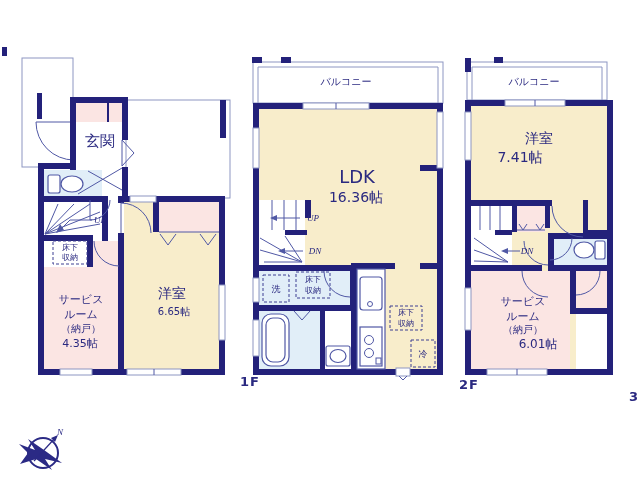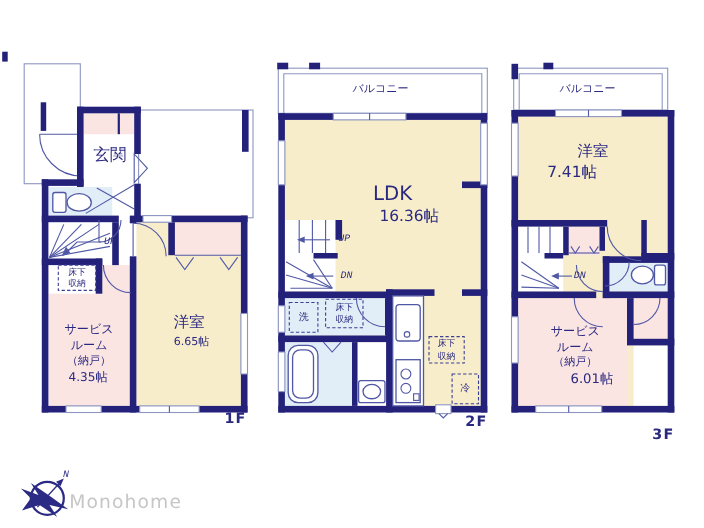--- a/index.html
+++ b/index.html
@@ -7,22 +7,22 @@
           font-family:"DejaVu Sans",sans-serif;}
   svg{position:absolute;left:0;top:0;}
   .wall{fill:#23217a;}
   .tl{fill:none;stroke:#8d96c2;stroke-width:1;}
   .tn{fill:none;stroke:#5058a5;stroke-width:1;}
   .win{fill:#ffffff;stroke:#8d96c2;stroke-width:1;}
   .dash{fill:none;stroke:#3d3f92;stroke-width:1;stroke-dasharray:3 2;}
   .fx{fill:#ffffff;stroke:#5058a5;stroke-width:1.2;}
   .lbl{position:absolute;transform:translate(-50%,-50%);color:#2a2980;line-height:1;
        white-space:nowrap;text-align:right;}
-  .ital{font-style:italic;font-family:Liberation Mono, monospace;}
-  .flabel{font-weight:bold;font-size:13px;letter-spacing:1px;}
+  .ital{font-style:italic;font-family:Liberation Serif, serif;}
+  .flabel{font-weight:bold;font-size:13px;letter-spacing:1px;margin-left:36px;}
   .brand{position:absolute;left:63px;top:449px;color:#c6c6c6;font-size:17px;
          letter-spacing:1px;line-height:1;}
 </style>
 </head>
 <body>
 
 <div id="canvas">
 
 <svg width="640" height="480" viewBox="0 0 640 480">
 
@@ -262,21 +262,21 @@
 <div class="lbl" style="left:81px;top:299px;font-size:11px">サービス</div>
 <div class="lbl" style="left:81px;top:314px;font-size:11px">ルーム</div>
 <div class="lbl" style="left:81px;top:329px;font-size:10px">（納戸）</div>
 <div class="lbl" style="left:80px;top:343px;font-size:11px">4.35帖</div>
 <div class="lbl" style="left:172px;top:293px;font-size:14px">洋室</div>
 <div class="lbl" style="left:174px;top:312px;font-size:10px">6.65帖</div>
 <div class="lbl flabel" style="left:214px;top:381px">1F</div>
 
 <div class="lbl" style="left:346px;top:82px;font-size:10px">バルコニー</div>
 <div class="lbl" style="left:357px;top:177px;font-size:18px">LDK</div>
-<div class="lbl" style="left:372px;top:197px;font-size:14px">16.36帖</div>
+<div class="lbl" style="left:356px;top:197px;font-size:14px">16.36帖</div>
 <div class="lbl ital" style="left:313px;top:218px;font-size:9px">UP</div>
 <div class="lbl ital" style="left:315px;top:251px;font-size:9px">DN</div>
 <div class="lbl" style="left:276px;top:289px;font-size:9px">洗</div>
 <div class="lbl" style="left:313px;top:280px;font-size:8px">床下</div>
 <div class="lbl" style="left:313px;top:291px;font-size:8px">収納</div>
 <div class="lbl" style="left:406px;top:313px;font-size:8px">床下</div>
 <div class="lbl" style="left:406px;top:324px;font-size:8px">収納</div>
 <div class="lbl" style="left:423px;top:354px;font-size:9px">冷</div>
 <div class="lbl flabel" style="left:433px;top:384px">2F</div>
 
@@ -284,15 +284,14 @@
 <div class="lbl" style="left:539px;top:138px;font-size:14px">洋室</div>
 <div class="lbl" style="left:520px;top:157px;font-size:14px">7.41帖</div>
 <div class="lbl ital" style="left:527px;top:251px;font-size:9px">DN</div>
 <div class="lbl" style="left:523px;top:301px;font-size:11px">サービス</div>
 <div class="lbl" style="left:523px;top:316px;font-size:11px">ルーム</div>
 <div class="lbl" style="left:523px;top:330px;font-size:10px">（納戸）</div>
 <div class="lbl" style="left:538px;top:344px;font-size:12px">6.01帖</div>
 <div class="lbl flabel" style="left:603px;top:396px">3F</div>
 
 <div class="lbl ital" style="left:60px;top:432px;font-size:9px;color:#2b2a85">N</div>
-<div class="brand">Monohome</div>
 
 </div>
 
 </body></html>

